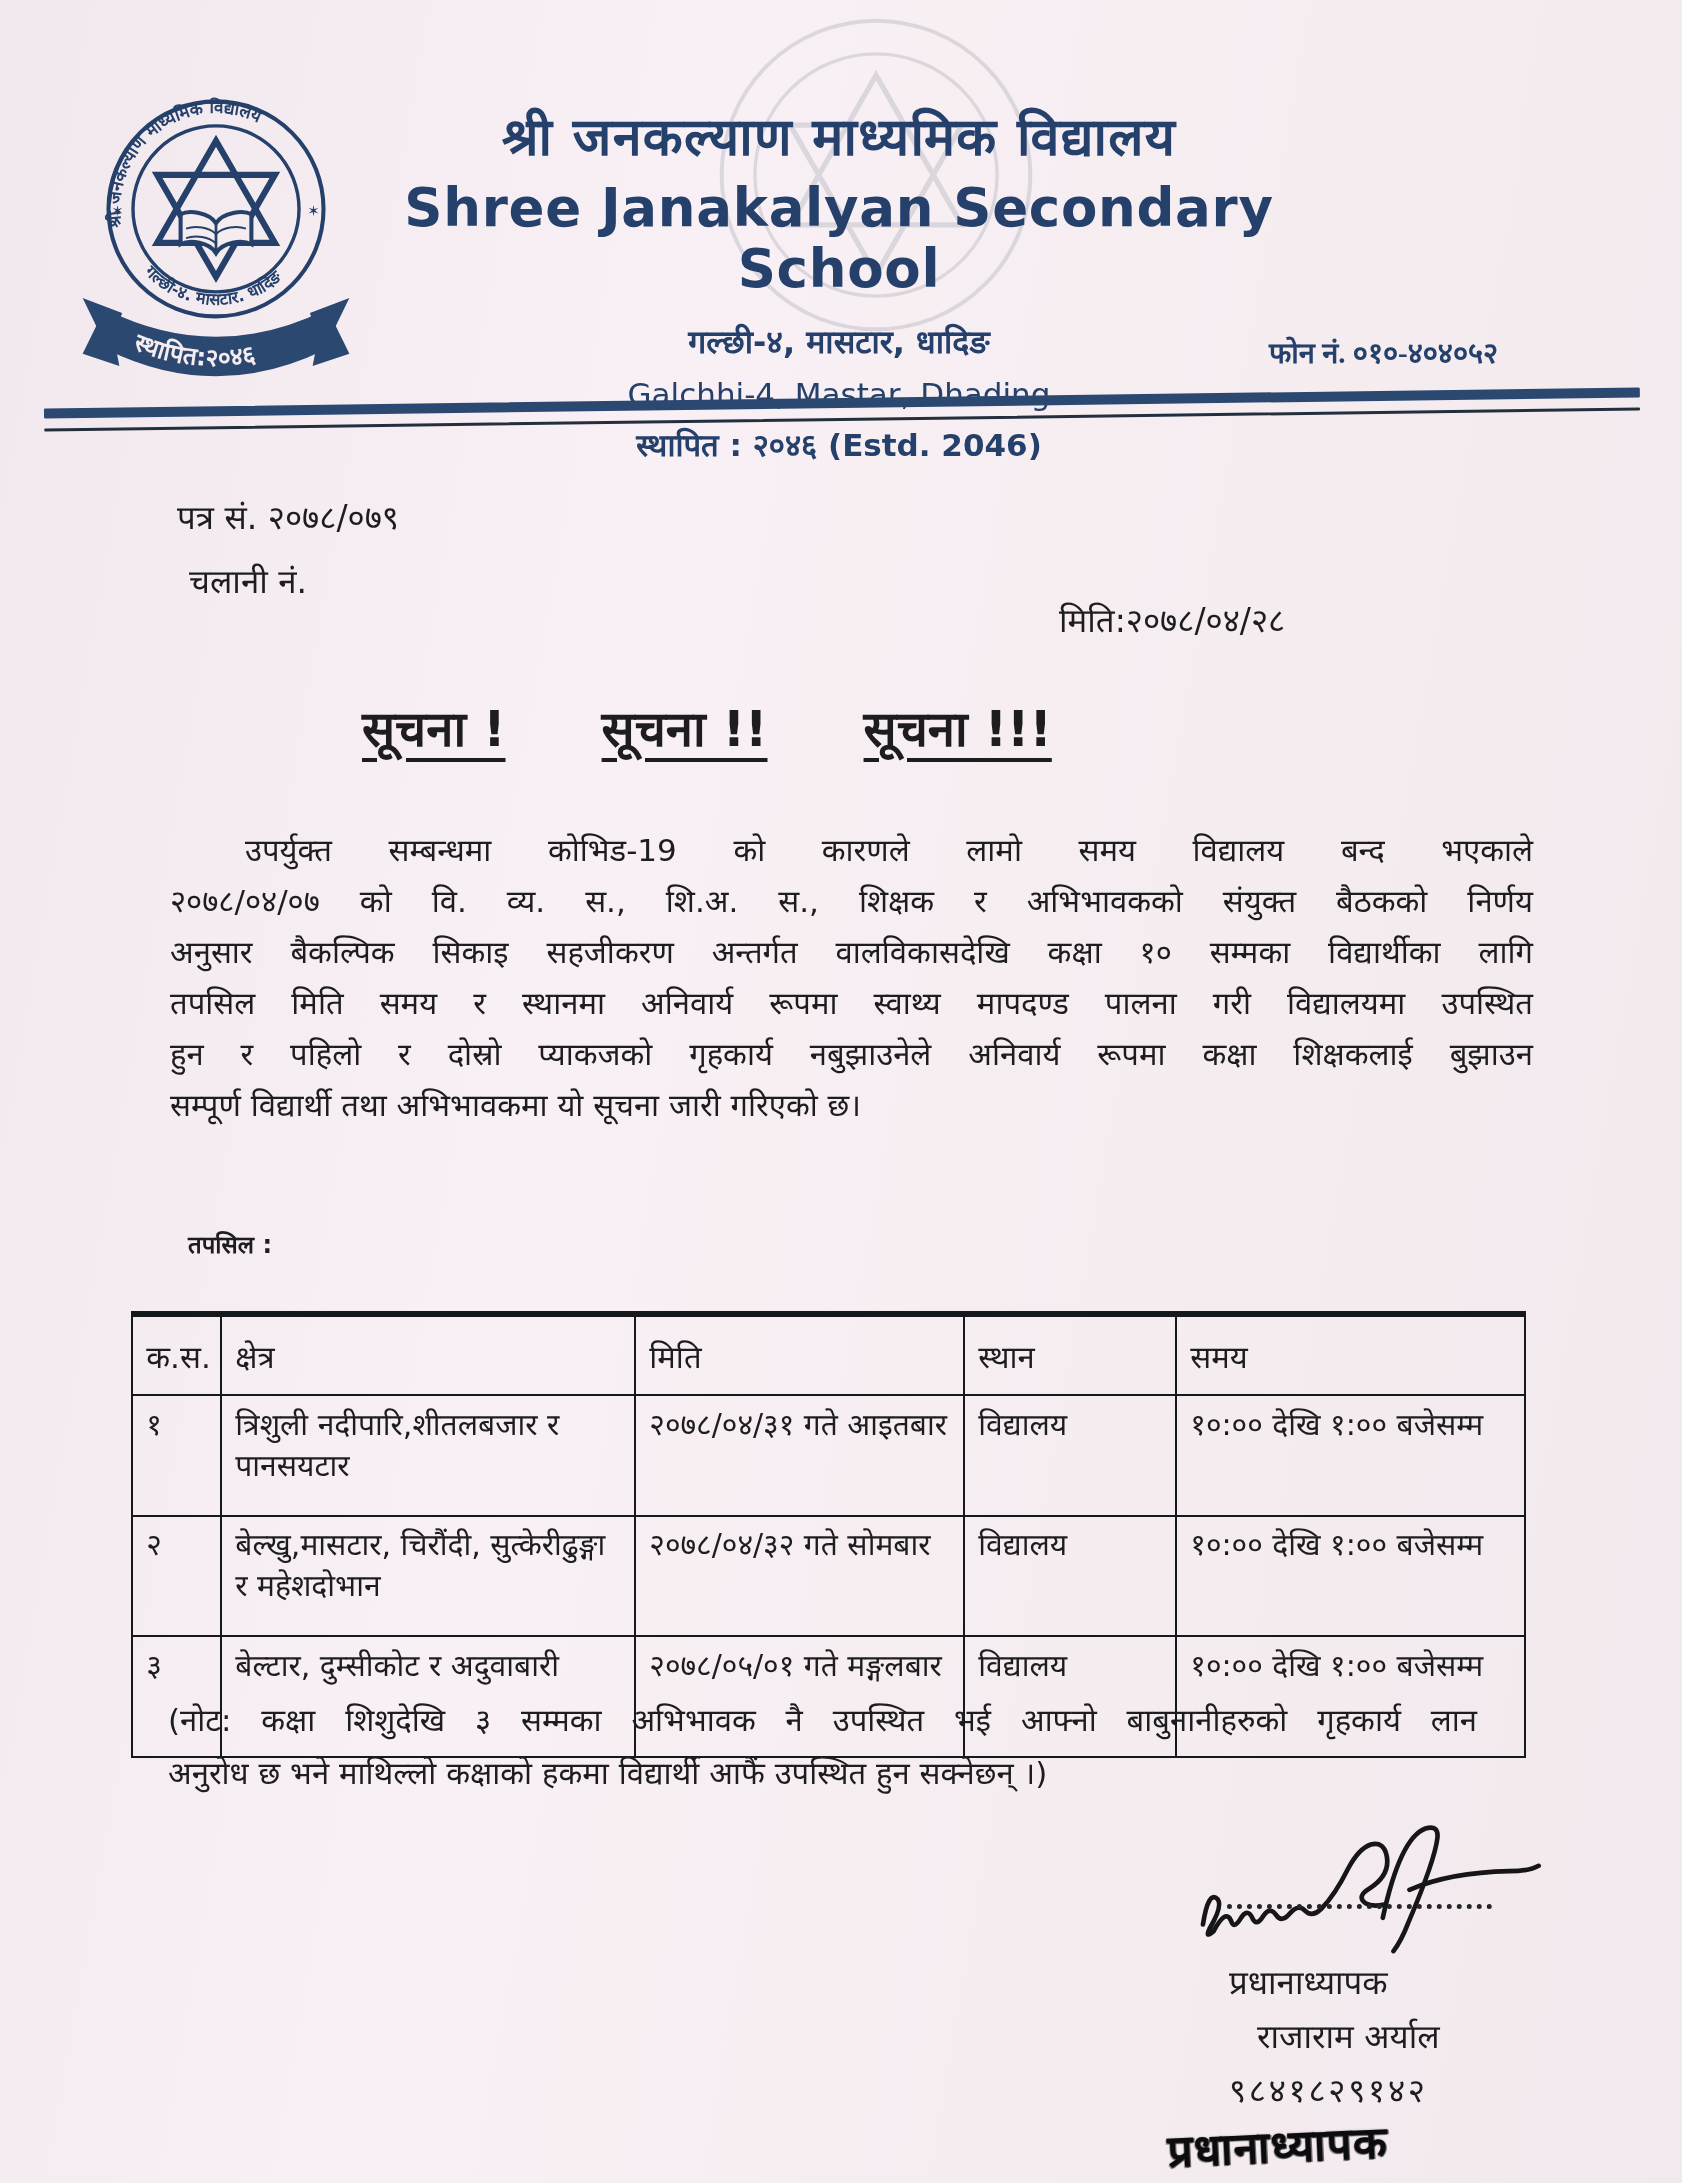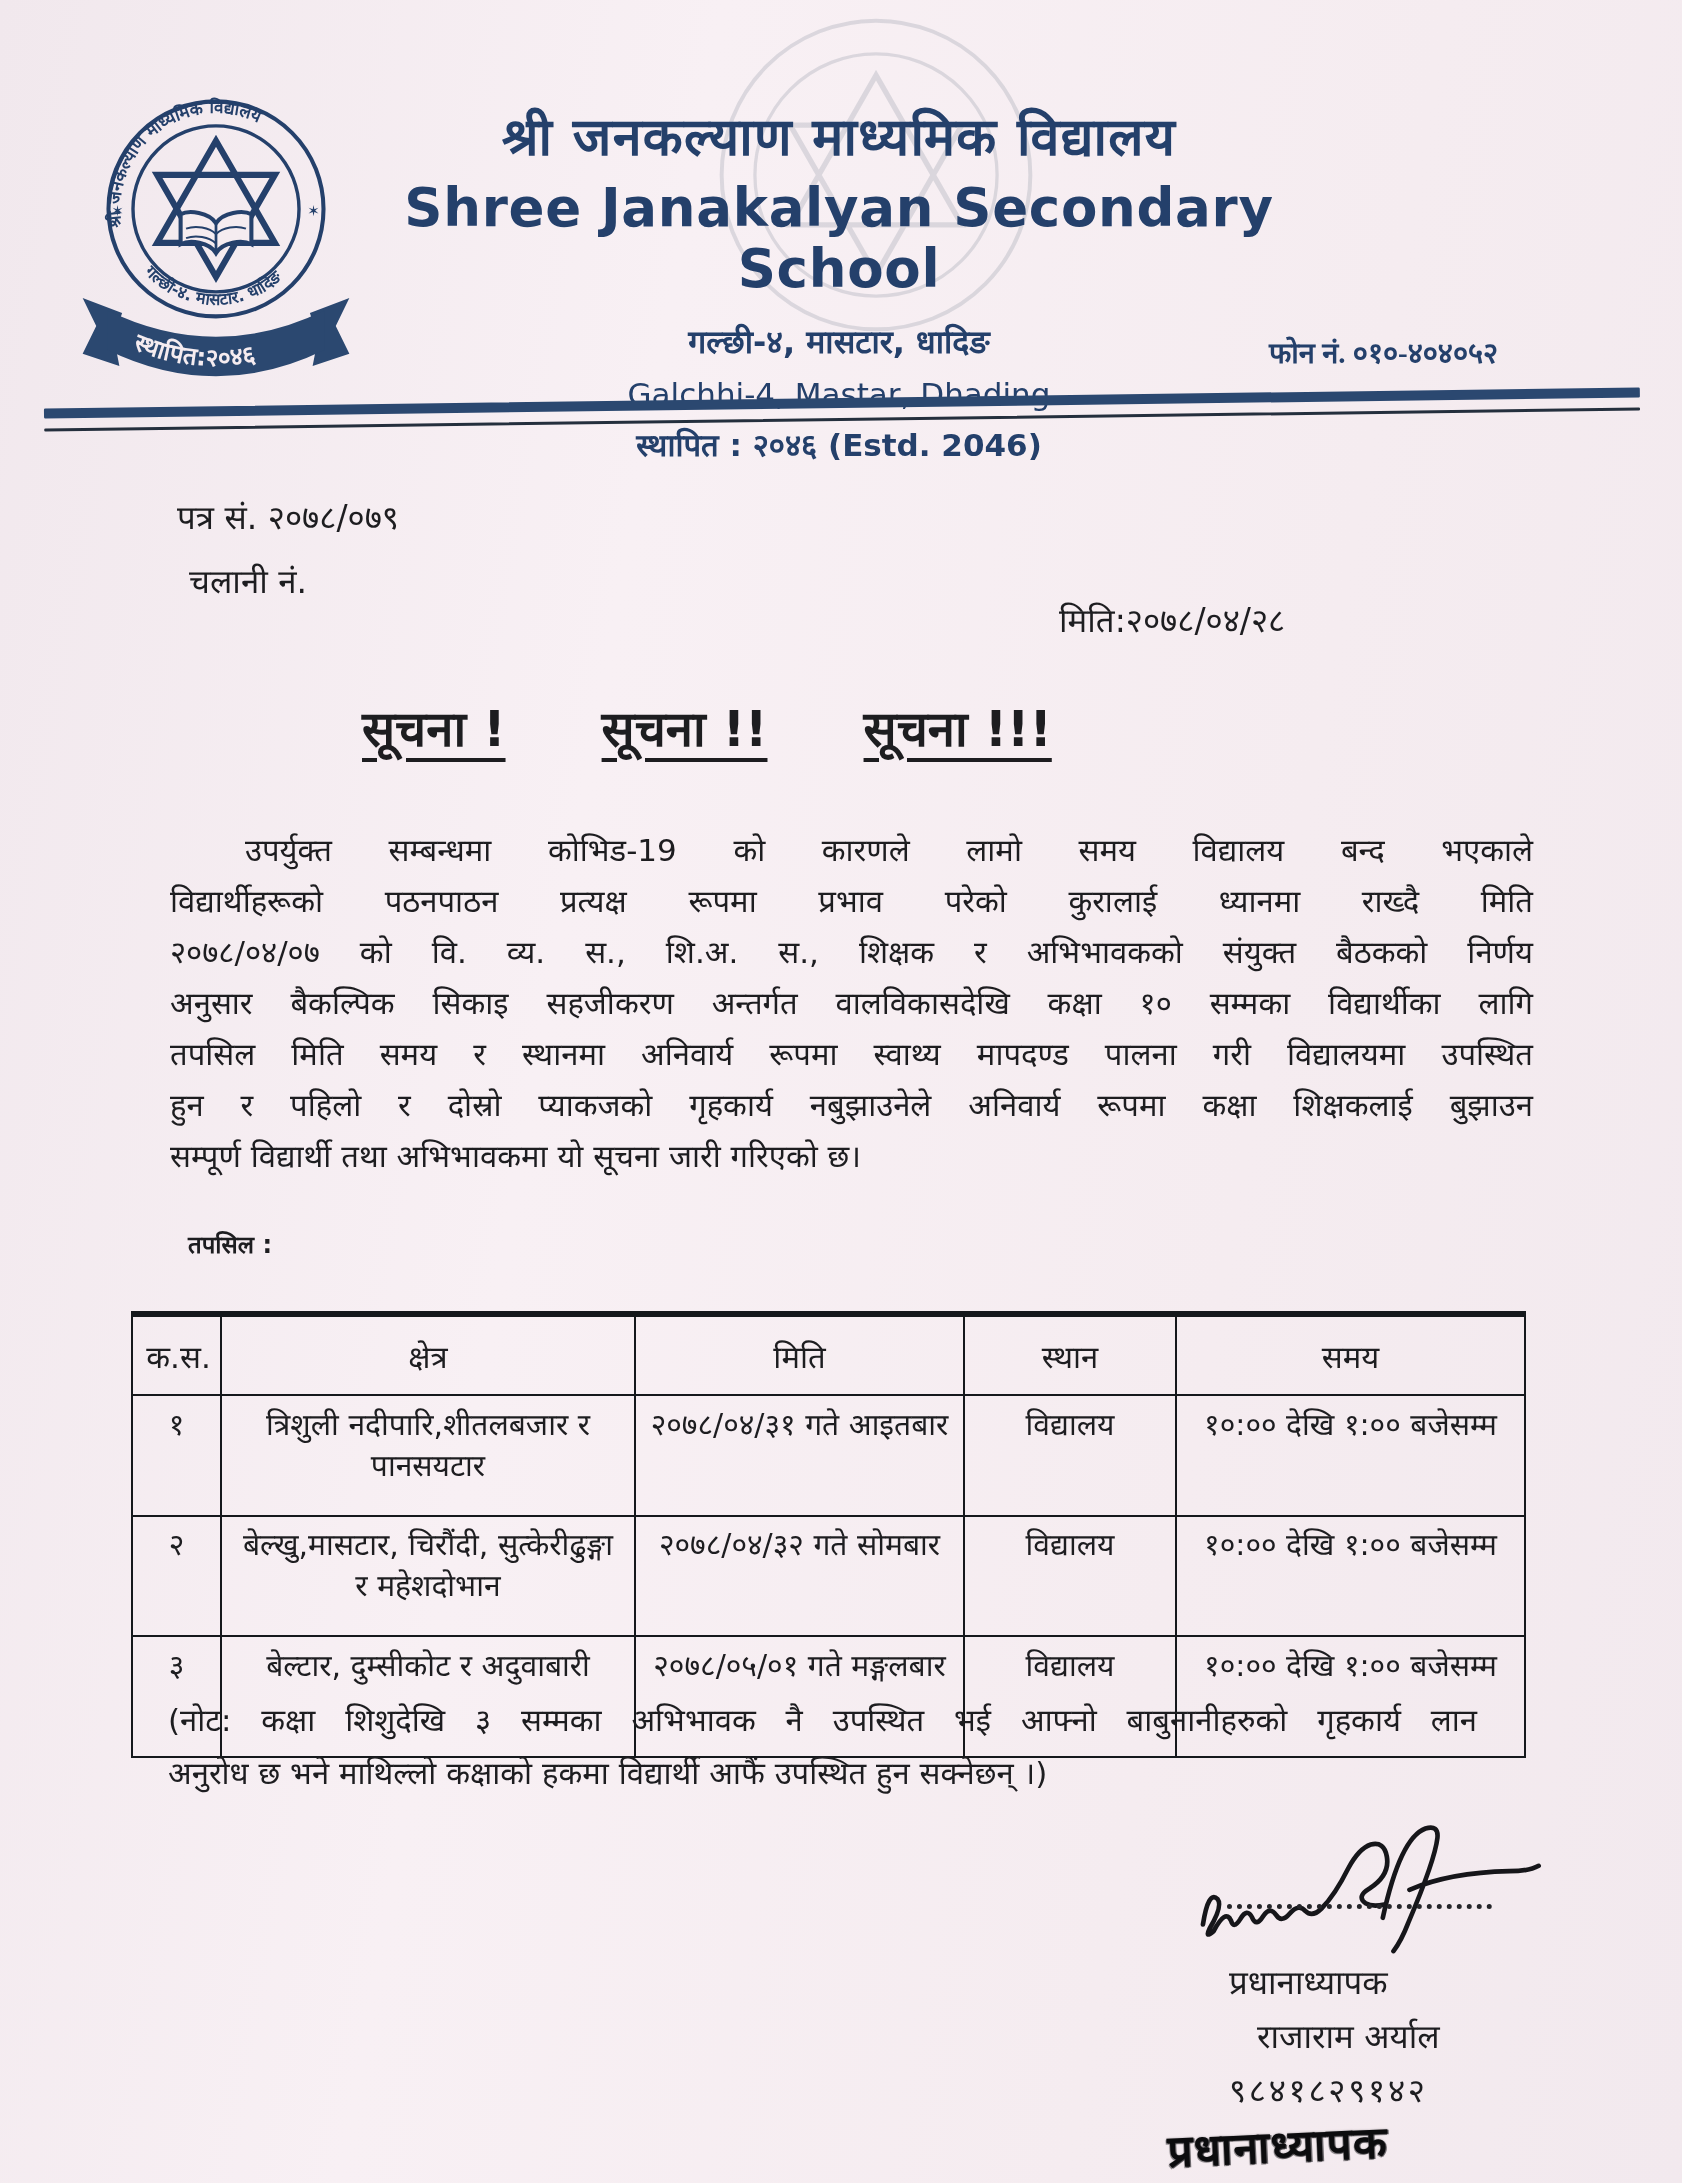--- a/index.html
+++ b/index.html
@@ -35,21 +35,21 @@
   .notice-title span{margin-right:79px;text-decoration:underline;text-decoration-thickness:4px;text-underline-offset:12px;}
   .notice-title span:last-child{margin-right:0;}
   
   .body-par{position:absolute;left:170px;top:825px;width:1363px;font-size:31px;line-height:51px;}
   .body-line{text-align:justify;text-align-last:justify;}
   .body-line.indent{padding-left:75px;}
   .body-line.last{text-align-last:left;}
   
   .tapasil{position:absolute;left:188px;top:1227px;font-size:24px;font-weight:bold;}
   table.schedule{position:absolute;left:131px;top:1311px;width:1394px;border-collapse:collapse;font-size:30px;table-layout:fixed;}
-  .schedule th,.schedule td{border:2.7px solid #15181c;padding:6.7px 13.3px;vertical-align:top;text-align:center;font-weight:normal;}
+  .schedule th,.schedule td{border:2.7px solid #15181c;padding:6.7px 13.3px;vertical-align:top;text-align:left;font-weight:normal;}
   .schedule thead th{border-top:6px solid #15181c;height:64px;font-size:31px;vertical-align:middle;}
   .schedule td{height:105px;}
   .cell-just{text-align:justify;border-radius:26px;}
   
   .note{position:absolute;left:168px;top:1694px;width:1309px;font-size:31px;line-height:53px;}
   .note .n1{text-align:justify;text-align-last:justify;}
   
   .sig-svg{position:absolute;left:1163px;top:1811px;width:393px;height:147px;}
   .dotted-line{position:absolute;left:1227px;top:1904px;width:265px;height:0;border-bottom:5.3px dotted #26262a;}
   .sig-title{position:absolute;left:1229px;top:1959px;font-size:33px;}
@@ -131,21 +131,20 @@
   <div class="date-line">मिति:२०७८/०४/२८</div>
 
   <div class="notice-title">
     <span>सूचना !</span>
     <span>सूचना !!</span>
     <span>सूचना !!!</span>
   </div>
 
   <div class="body-par">
     <div class="body-line indent">उपर्युक्त सम्बन्धमा कोभिड-19 को कारणले लामो समय विद्यालय बन्द भएकाले</div>
-    <div class="body-line">विद्यार्थीहरूको पठनपाठन प्रत्यक्ष रूपमा प्रभाव परेको कुरालाई ध्यानमा राख्दै मिति</div>
     <div class="body-line">२०७८/०४/०७ को वि. व्य. स., शि.अ. स., शिक्षक र अभिभावकको संयुक्त बैठकको निर्णय</div>
     <div class="body-line">अनुसार बैकल्पिक सिकाइ सहजीकरण अन्तर्गत वालविकासदेखि कक्षा १० सम्मका विद्यार्थीका लागि</div>
     <div class="body-line">तपसिल मिति समय र स्थानमा अनिवार्य रूपमा स्वाथ्य मापदण्ड पालना गरी विद्यालयमा उपस्थित</div>
     <div class="body-line">हुन र पहिलो र दोस्रो प्याकजको गृहकार्य नबुझाउनेले अनिवार्य रूपमा कक्षा शिक्षकलाई बुझाउन</div>
     <div class="body-line last">सम्पूर्ण विद्यार्थी तथा अभिभावकमा यो सूचना जारी गरिएको छ।</div>
   </div>
 
   <div class="tapasil">तपसिल :</div>
 
   <table class="schedule">

